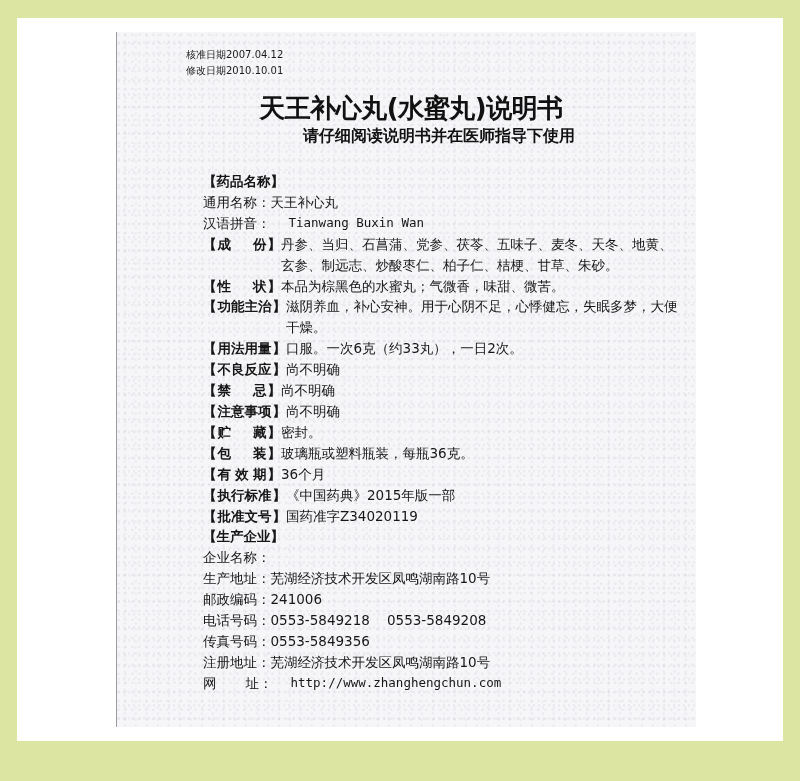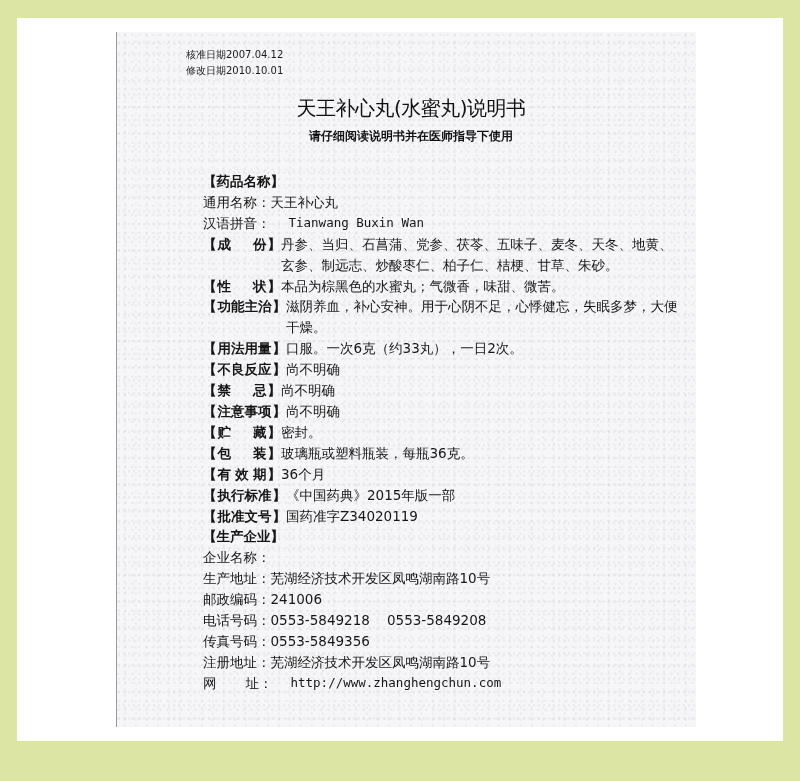--- a/index.html
+++ b/index.html
@@ -19,26 +19,26 @@
       radial-gradient(circle at 70% 60%, rgba(180,180,195,0.15) 0 1px, transparent 1.5px),
       radial-gradient(circle at 40% 80%, rgba(170,170,190,0.14) 0 1px, transparent 1.5px);
     background-size: 7px 9px, 11px 6px, 5px 13px;
   }
   .dates {
     position:absolute; left:69px; top:15px; font-size:10px; line-height:16px; color:#1a1a1a;
   }
   .dates .date-row { white-space:nowrap; }
   .title {
     position:absolute; left:136px; top:60px; width:316px; text-align:center;
-    font-size:20px; line-height:32px; font-weight:normal; letter-spacing:-0.5px; color:#111;
+    font-size:26px; line-height:32px; font-weight:bold; letter-spacing:-0.5px; color:#111;
     white-space:nowrap;
   }
   .subtitle {
     position:absolute; left:186px; top:96px; width:216px; text-align:center;
-    font-size:12px; font-weight:bold; line-height:16px; color:#111; white-space:nowrap;
+    font-size:16px; font-weight:bold; line-height:16px; color:#111; white-space:nowrap;
   }
   .content {
     position:absolute; left:86px; top:139px; width:480px;
     font-size:13.5px; line-height:20.9px;
   }
   .row { display:flex; }
   .label {
     flex:0 0 78px; font-weight:bold; white-space:nowrap; display:flex; justify-content:space-between;
   }
   .label .br { font-weight:bold; }

